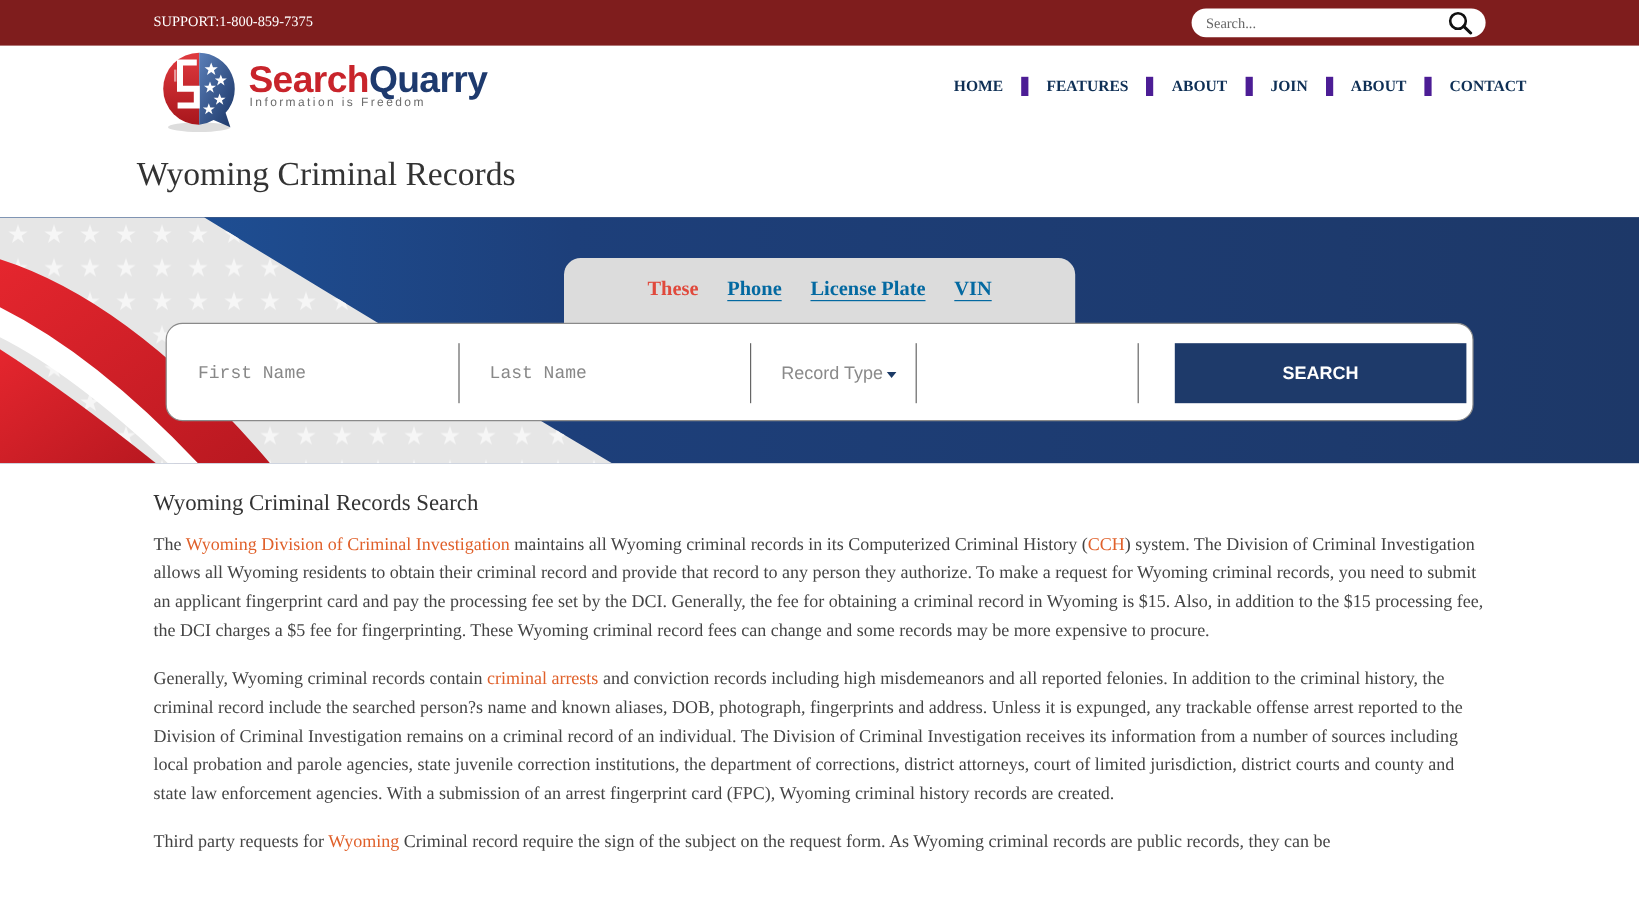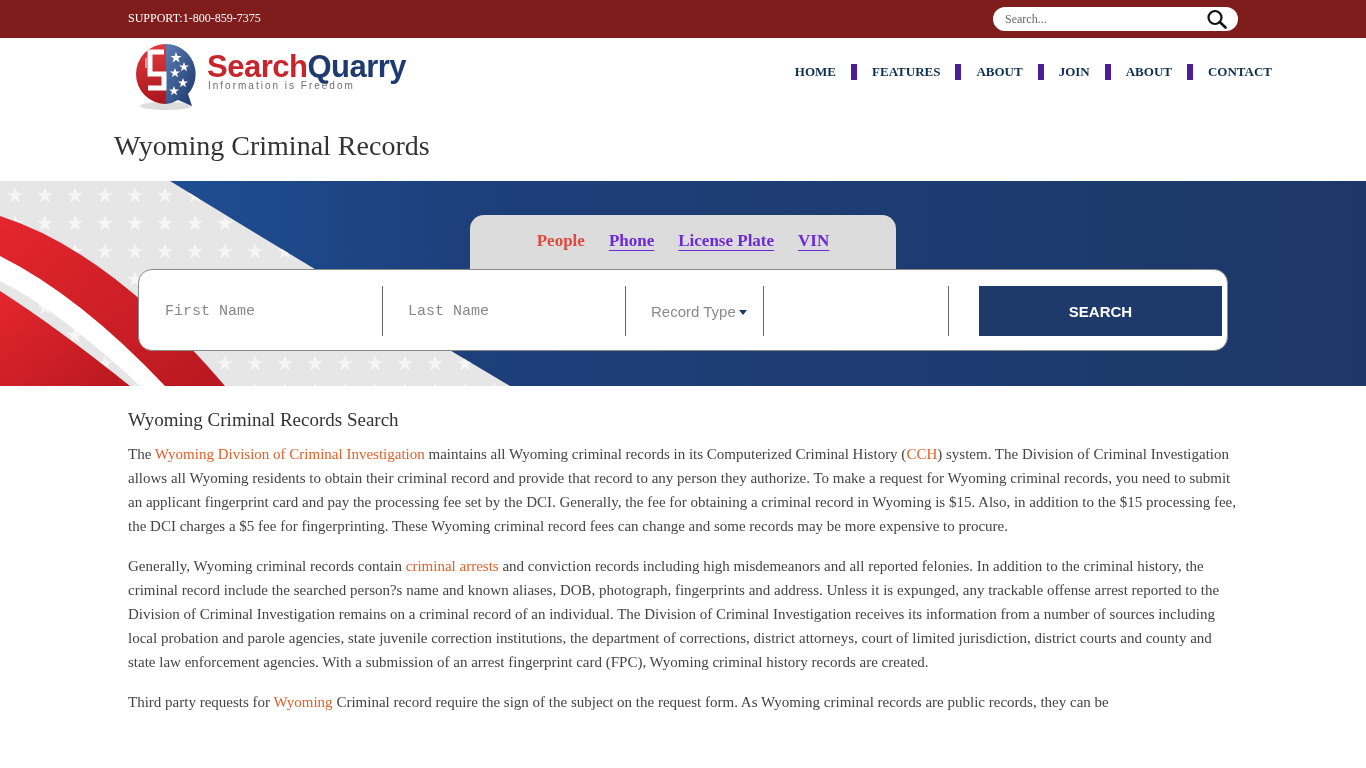--- a/index.html
+++ b/index.html
@@ -26,21 +26,21 @@
   .nav a:first-child { border-left: none; }
   .nav a:last-child { padding-right: 0; }
 
   .page-title { position: absolute; left: 114px; top: 130px; font-size: 28px; font-weight: normal; color: #333; font-family: "Liberation Serif", serif; }
 
   
   .banner { position: absolute; left: 0; top: 181px; width: 1366px; height: 205px; overflow: hidden; background: #1d3868; }
   .banner svg.bg { position: absolute; left: 0; top: 0; }
 
   .tabs { position: absolute; left: 470px; top: 215px; width: 426px; height: 56px; background: #dcdcdc; border-radius: 14px 14px 0 0; display: flex; justify-content: center; padding-top: 16px; gap: 24px; }
-  .tabs a { font-family: "Liberation Serif", serif; font-weight: bold; font-size: 17px; color: #6d28d9; text-decoration: underline; text-underline-offset: 4px; height: 22px; }
+  .tabs a { font-family: "Liberation Serif", serif; font-weight: bold; font-size: 17px; color: #0369a1; text-decoration: underline; text-underline-offset: 4px; height: 22px; }
   .tabs a.active { color: #e0493c; text-decoration: none; }
 
   .search-box { position: absolute; left: 138px; top: 269px; width: 1090px; height: 82px; background: #fff; border: 1px solid #8a8a8a; border-radius: 14px; }
   .field { position: absolute; top: 16px; height: 50px; font-family: "Liberation Sans", sans-serif; font-size: 15px; color: #8a8a8a; }
   .field input { width: 100%; height: 100%; border: none; outline: none; font-family: Liberation Mono, monospace; font-size: 15px; color: #555; background: transparent; }
   .field input::placeholder { color: #888; }
   .divider { position: absolute; top: 16px; width: 1px; height: 50px; background: #666; }
   .select-field { display: flex; align-items: center; cursor: pointer; }
   .caret { display: inline-block; width: 0; height: 0; border-left: 4px solid transparent; border-right: 4px solid transparent; border-top: 5px solid #1b3a66; }
   .search-btn { position: absolute; left: 840px; top: 16px; width: 243px; height: 50px; background: #1e3a6a; color: #fff; border: none; font-family: "Liberation Sans", sans-serif; font-weight: bold; font-size: 15px; cursor: pointer; }
@@ -130,21 +130,21 @@
 
     <path d="M0 35 Q110 70 225 205 L145 205 Q70 120 0 90 Z" fill="url(#redG)"></path>
 
     <path d="M0 75 Q80 115 165 205 L140 205 Q60 130 0 100 Z" fill="#ffffff"></path>
 
     <path d="M0 110 Q55 145 130 205 L0 205 Z" fill="url(#redG)"></path>
   </svg>
 </div>
 
 <div class="tabs">
-  <a href="#" class="active">People</a>
+  <a href="#" class="active">These</a>
   <a href="#">Phone</a>
   <a href="#">License Plate</a>
   <a href="#">VIN</a>
 </div>
 
 <div class="search-box">
   <div class="field" style="left:26px; width:215px;">
     <input type="text" placeholder="First Name" style="">
   </div>
   <div class="divider" style="left:243px;"></div>

